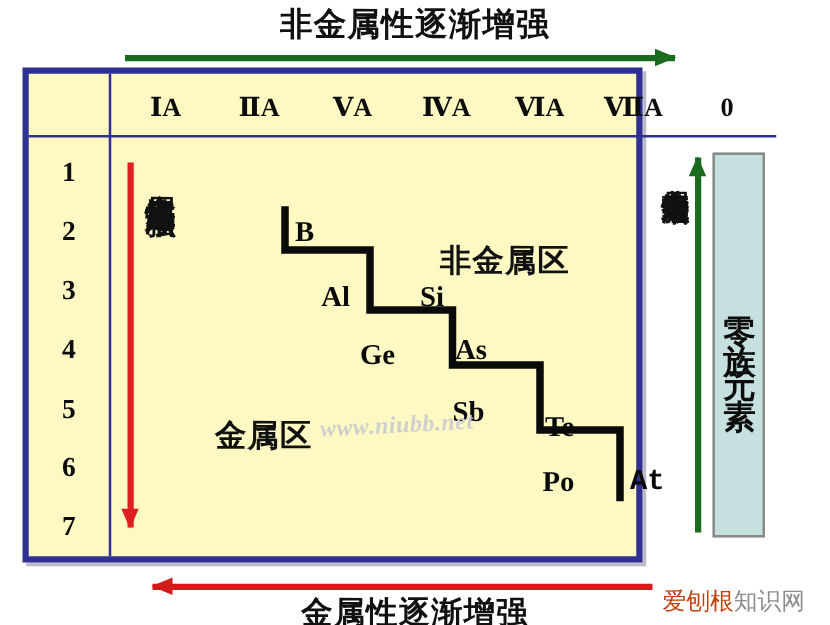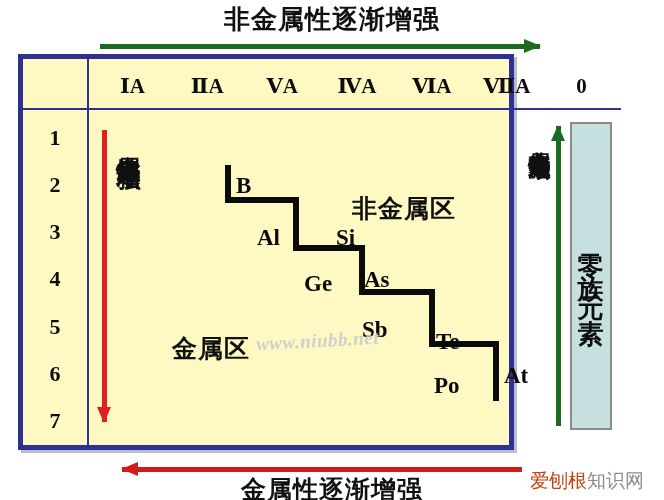--- a/index.html
+++ b/index.html
@@ -339,26 +339,26 @@
   <div class="region-label" id="metal-region">金属区</div>
 
   <svg id="staircase" viewBox="0 0 664 500">
     <path id="stair-path" fill="none" stroke="#0a0a0a" stroke-width="6" stroke-linecap="square" stroke-linejoin="miter" d="M 228,168 L 228,200 L 296,200 L 296,248 L 362,248 L 362,292 L 432,292 L 432,344 L 496,344 L 496,398"></path>
   </svg>
 
   <div id="elements-layer">
       <div class="elem" style="left: 236px; top: 174px;">B</div>
       <div class="elem" style="left: 232px; top: 226px; margin-left: 25px;">Al</div>
       <div class="elem" style="left: 300px; top: 226px; margin-left: 36px;">Si</div>
-      <div class="elem" style="left: 304px; top: 272px; text-align: center;">Ge</div>
+      <div class="elem" style="left: 288px; top: 272px; text-align: center;">Ge</div>
       <div class="elem" style="left: 364px; top: 268px;">As</div>
       <div class="elem" style="left: 362px; top: 318px;">Sb</div>
       <div class="elem" style="left: 436px; top: 330px;">Te</div>
       <div class="elem" style="left: 434px; top: 374px;">Po</div>
-      <div class="elem" style="left: 504px; top: 364px;">At</div>
+      <div class="elem" style="left: 504px; top: 374px; font-family: Liberation Mono, monospace;">At</div>
     </div>
 
   <div id="wm-center">www.niubb.net</div>
   <div id="wm-corner">
     <span class="wm-a">爱刨根</span><span class="wm-b">知识网</span>
   </div>
 
   <div class="arrow-h" id="bottom-arrow">
     <div class="shaft"></div>
     <div class="head-left"></div>

